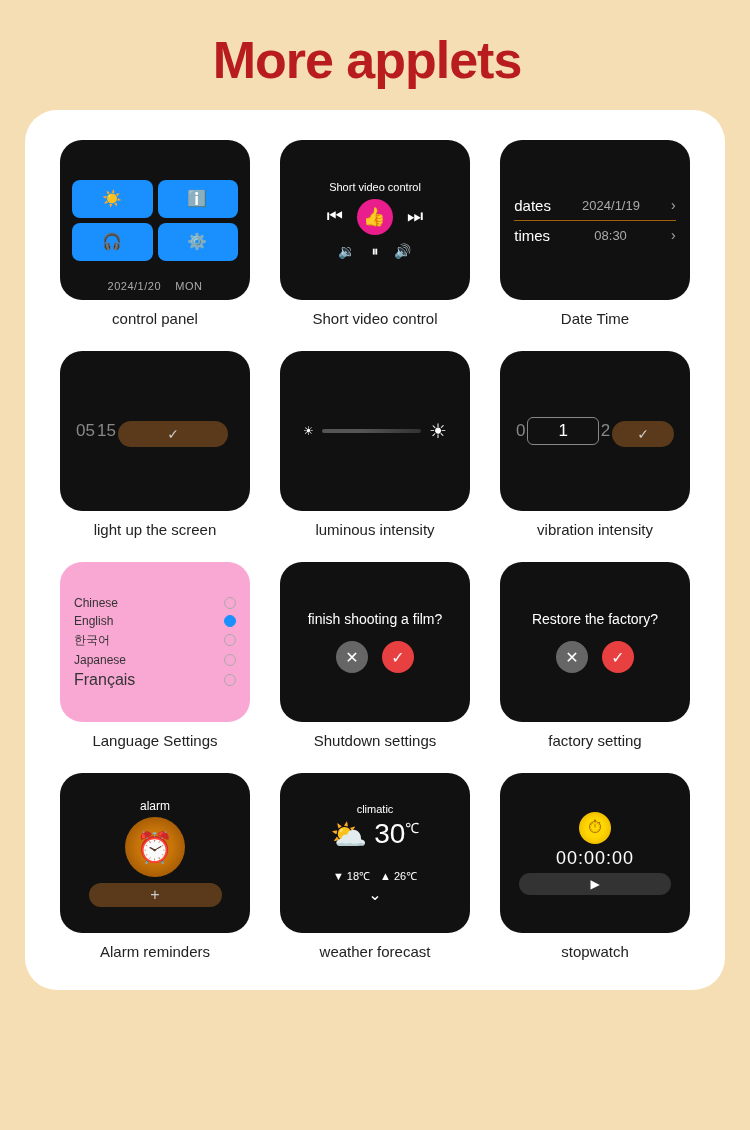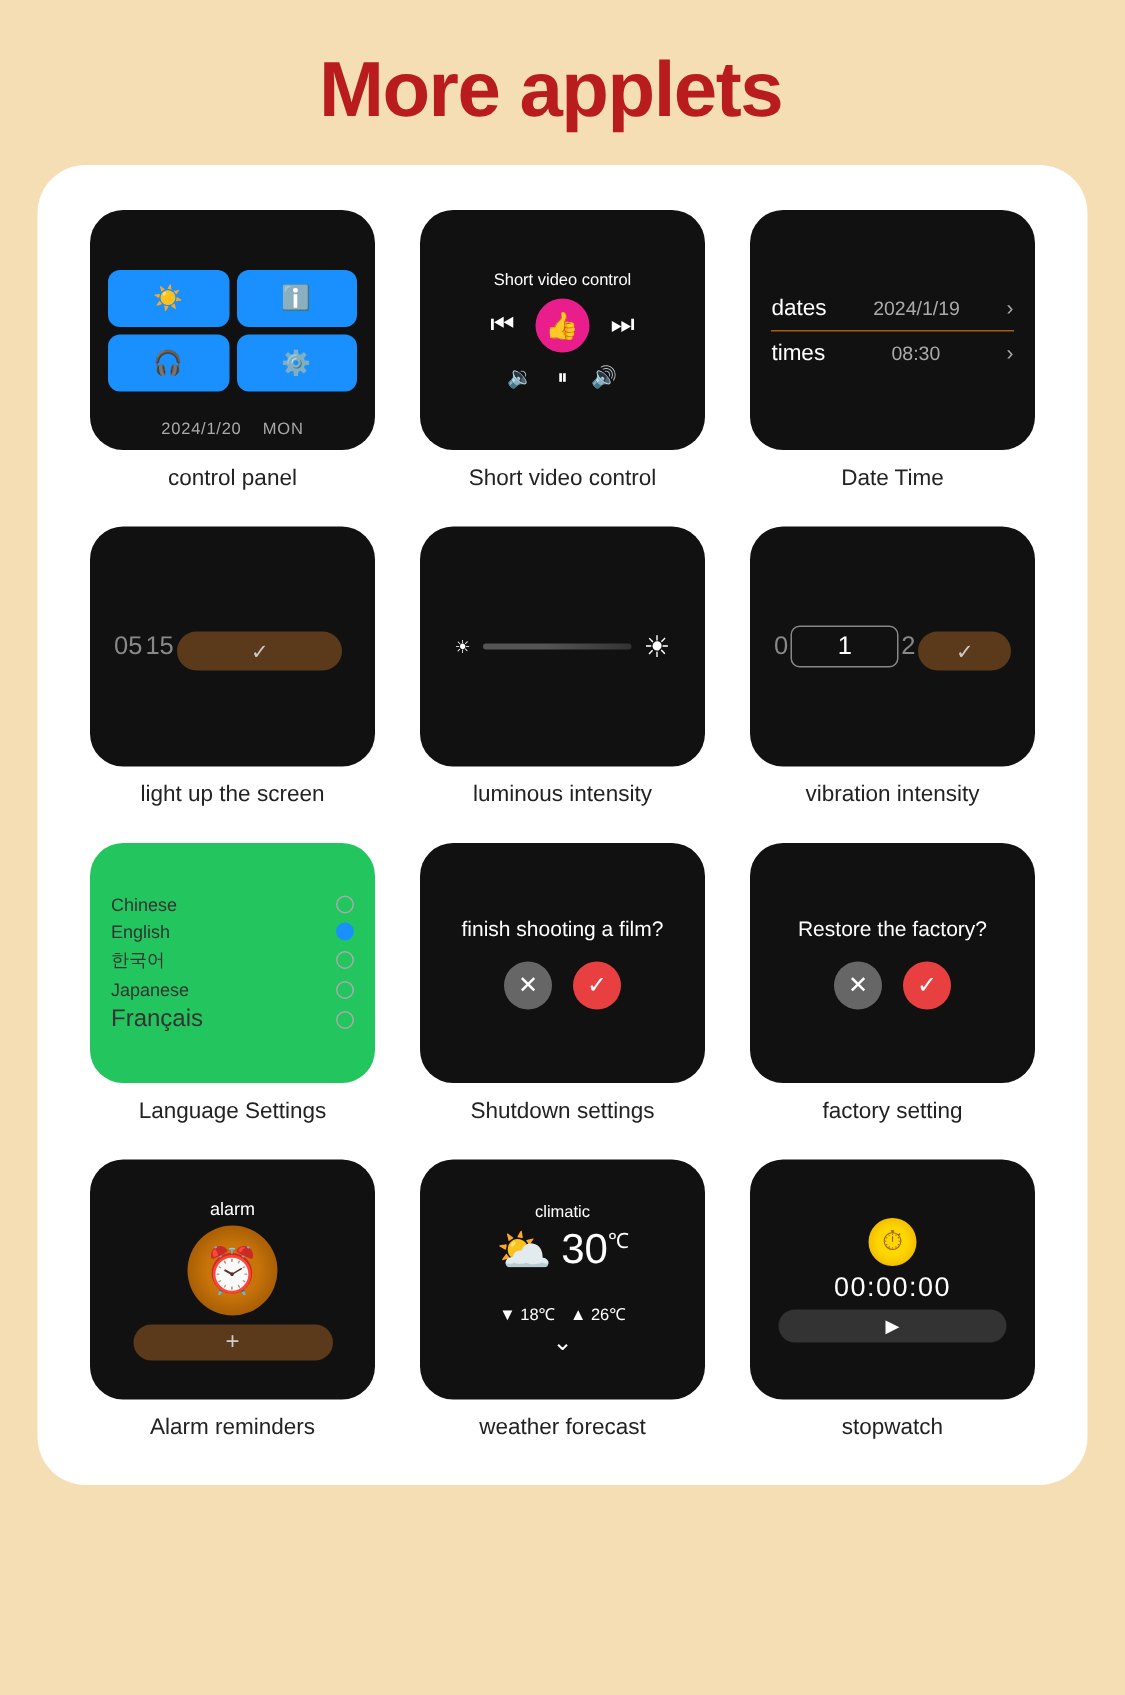--- a/index.html
+++ b/index.html
@@ -296,21 +296,21 @@
           <span class="picker-num">2</span>
           <div class="picker-confirm">
             <span>✓</span>
           </div>
         </div>
       </div>
       <span class="applet-label">vibration intensity</span>
     </div>
 
     <div class="applet-cell">
-      <div class="applet-icon" style="background:#22c55e;text-align:center;">
+      <div class="applet-icon" style="background:#f9a8d4;text-align:center;">
         <div class="lang-list">
           <div class="lang-item">
             <span style="color:#333;font-size:12px;">Chinese</span>
             <div class="lang-radio"></div>
           </div>
           <div class="lang-item">
             <span style="color:#333;font-size:12px;">English</span>
             <div class="lang-radio selected"></div>
           </div>
           <div class="lang-item">

